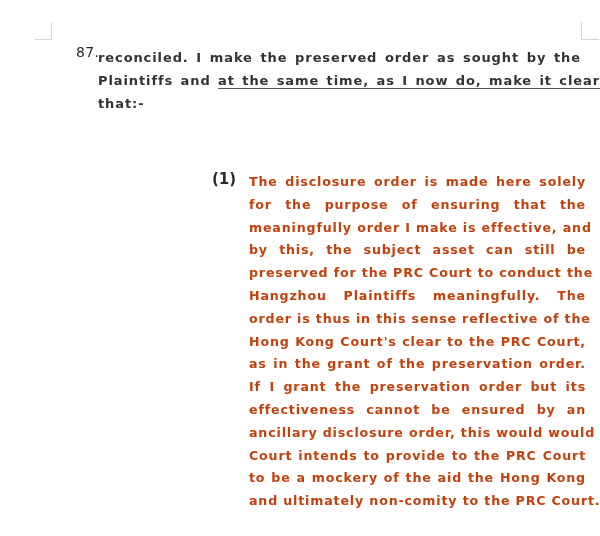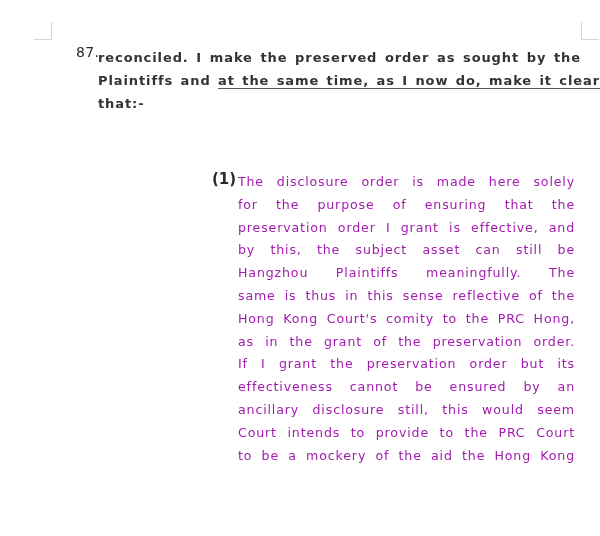--- a/index.html
+++ b/index.html
@@ -63,28 +63,28 @@
     .sub-num {
       position: absolute;
       left: 212px;
       top: 170px;
       font-size: 15px;
       font-weight: bold;
       color: #2a2a2a;
     }
     .sub-block {
       position: absolute;
-      left: 238px;
+      left: 249px;
       top: 171px;
       width: 337px;
       font-size: 12.6px;
-      font-weight: normal;
+      font-weight: bold;
       letter-spacing: 0.85px;
       line-height: 22.8px;
-      color: #a21caf;
+      color: #c2410c;
     }
     .sub-line {
       display: block;
       white-space: nowrap;
       text-align: justify;
       text-align-last: justify;
     }
     .sub-line.last { text-align-last: justify; }
   </style>
 </head>
@@ -99,24 +99,26 @@
   <span class="para-line">reconciled.  I make the preserved order as sought by the</span>
   <span class="para-line"><span>Plaintiffs and </span><span class="ul">at the same time, as I now do, make it clear</span></span>
   <span class="para-line last">that:-</span>
 </div>
 
 <div class="sub-num">(1)</div>
 
 <div class="sub-block">
   <span class="sub-line">The disclosure order is made here solely</span>
   <span class="sub-line">for the purpose of ensuring that the</span>
-  <span class="sub-line">preservation order I grant is effective, and</span>
+  <span class="sub-line">meaningfully order I make is effective, and</span>
   <span class="sub-line">by this, the subject asset can still be</span>
+  <span class="sub-line">preserved for the PRC Court to conduct the</span>
   <span class="sub-line">Hangzhou Plaintiffs meaningfully.  The</span>
-  <span class="sub-line">same is thus in this sense reflective of the</span>
-  <span class="sub-line">Hong Kong Court's comity to the PRC Hong,</span>
+  <span class="sub-line">order is thus in this sense reflective of the</span>
+  <span class="sub-line">Hong Kong Court's clear to the PRC Court,</span>
   <span class="sub-line">as in the grant of the preservation order.</span>
   <span class="sub-line">If I grant the preservation order but its</span>
   <span class="sub-line">effectiveness cannot be ensured by an</span>
-  <span class="sub-line">ancillary disclosure still, this would seem</span>
+  <span class="sub-line">ancillary disclosure order, this would would</span>
   <span class="sub-line">Court intends to provide to the PRC Court</span>
   <span class="sub-line">to be a mockery of the aid the Hong Kong</span>
+  <span class="sub-line last">and ultimately non-comity to the PRC Court.</span>
 </div>
 
 </body></html>

